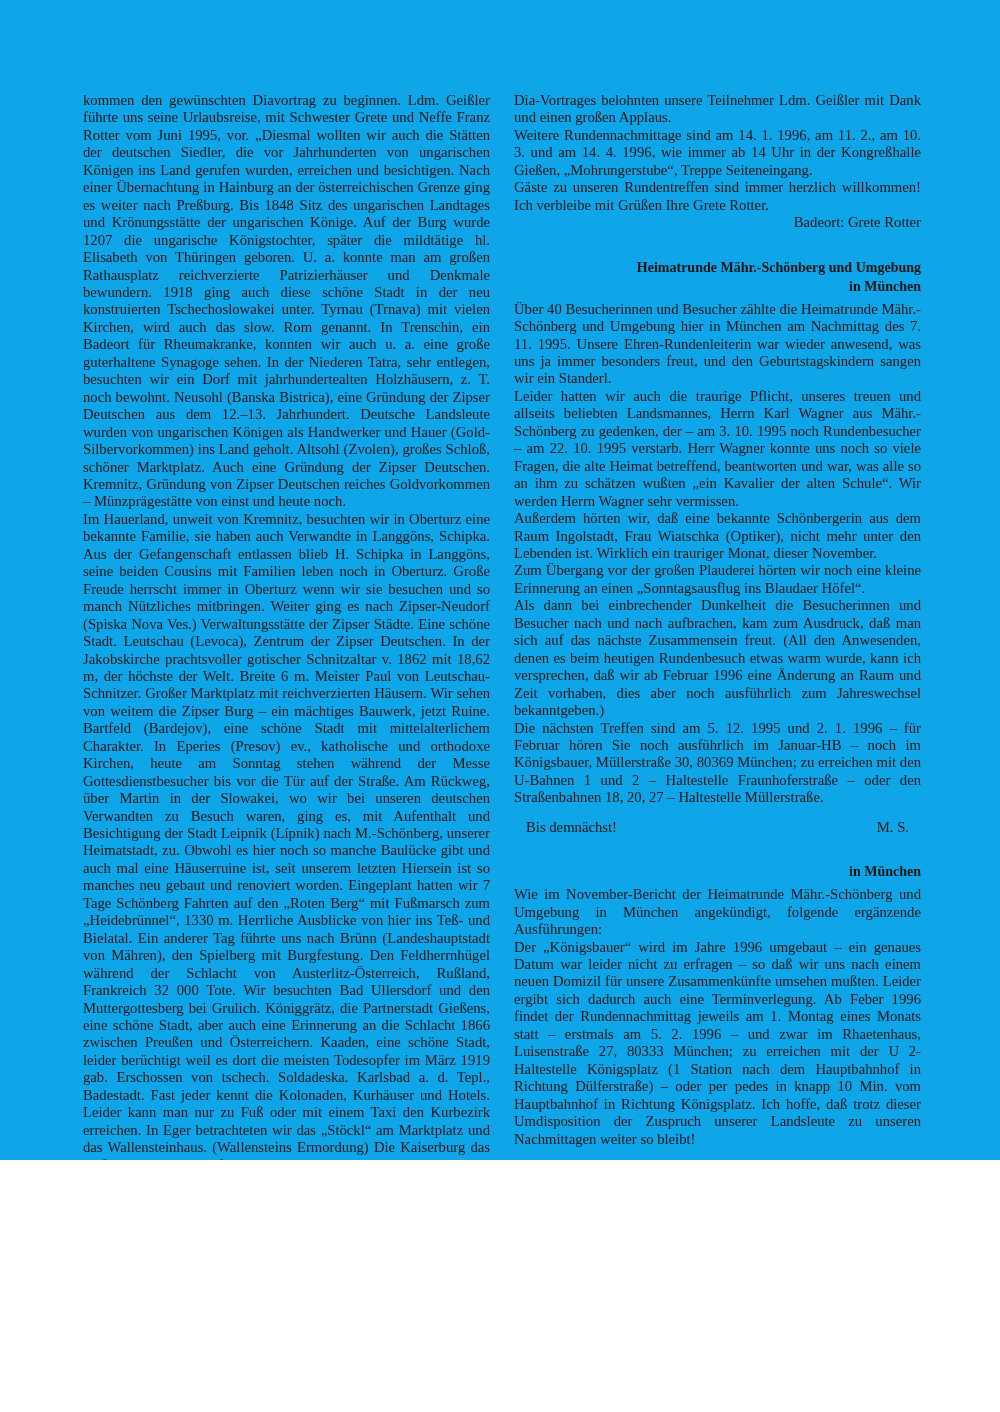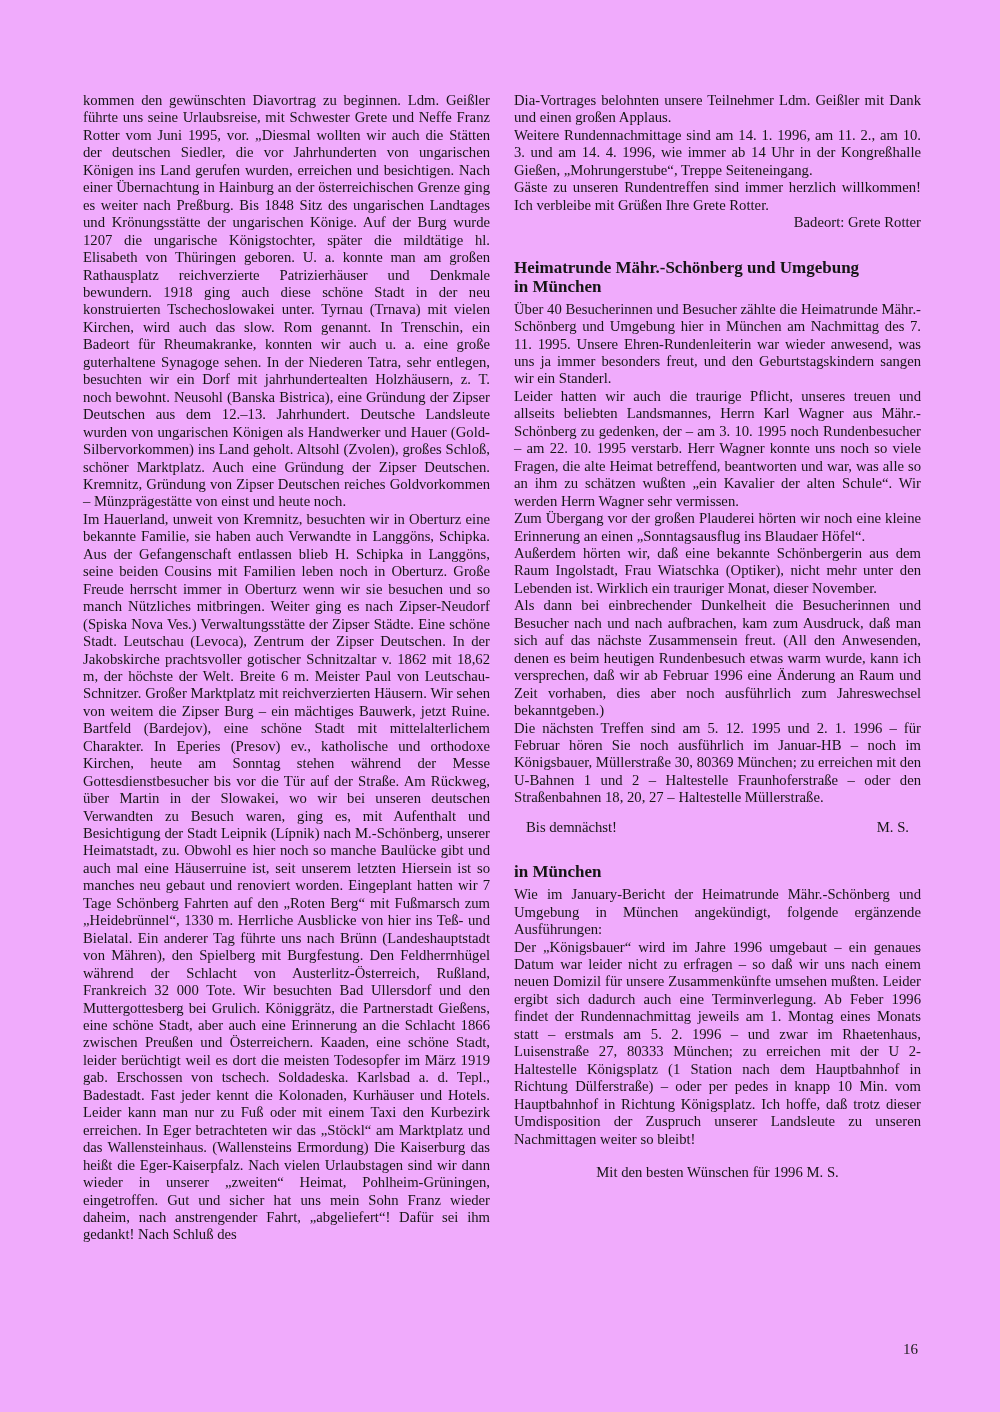--- a/index.html
+++ b/index.html
@@ -3,22 +3,22 @@
 <meta charset="utf-8">
 <style>
   html, body {
     margin: 0;
     padding: 0;
     background: #ffffff;
   }
   .page {
     position: relative;
     width: 1000px;
-    height: 1412px;
-    background: #f0abfc;
+    height: 1160px;
+    background: #0ea5e9;
     font-family: "Liberation Serif", serif;
     color: #161616;
     overflow: hidden;
   }
   .columns {
     position: absolute;
     left: 83px;
     top: 92px;
     width: 838px;
     display: flex;
@@ -35,22 +35,22 @@
   .col p {
     margin: 0;
     text-align: justify;
   }
   .byline {
     text-align: right;
     margin: 0;
   }
   .heading {
     font-weight: bold;
-    text-align: left;
-    font-size: 17px;
+    text-align: right;
+    font-size: 14px;
     line-height: 19px;
     margin: 26px 0 5px 0;
     hyphens: none;
     -webkit-hyphens: none;
   }
   .closing-row {
     display: flex;
     justify-content: space-between;
     margin: 12px;
   }
@@ -90,35 +90,35 @@
         <span class="it">Grete Rotter</span>
       </div>
 
       <div class="heading">
         <div>Heimatrunde Mähr.-Schönberg und Umgebung</div>
         <div>in München</div>
       </div>
 
       <p>Über 40 Besucherinnen und Besucher zählte die Heimatrunde Mähr.-Schönberg und Umgebung hier in München am Nachmittag des 7. 11. 1995. Unsere Ehren-Rundenleiterin war wieder anwesend, was uns ja immer besonders freut, und den Geburtstagskindern sangen wir ein Standerl.</p>
       <p>Leider hatten wir auch die traurige Pflicht, unseres treuen und allseits beliebten Landsmannes, Herrn Karl Wagner aus Mähr.-Schönberg zu gedenken, der – am 3. 10. 1995 noch Rundenbesucher – am 22. 10. 1995 verstarb. Herr Wagner konnte uns noch so viele Fragen, die alte Heimat betreffend, beantworten und war, was alle so an ihm zu schätzen wußten „ein Kavalier der alten Schule“. Wir werden Herrn Wagner sehr vermissen.</p>
+      <p>Außerdem hörten wir, daß eine bekannte Schönbergerin aus dem Raum Ingolstadt, Frau Wiatschka (Optiker), nicht mehr unter den Lebenden ist. Wirklich ein trauriger Monat, dieser November.</p>
       <p>Zum Übergang vor der großen Plauderei hörten wir noch eine kleine Erinnerung an einen „Sonntagsausflug ins Blaudaer Höfel“.</p>
-      <p>Außerdem hörten wir, daß eine bekannte Schönbergerin aus dem Raum Ingolstadt, Frau Wiatschka (Optiker), nicht mehr unter den Lebenden ist. Wirklich ein trauriger Monat, dieser November.</p>
       <p>Als dann bei einbrechender Dunkelheit die Besucherinnen und Besucher nach und nach aufbrachen, kam zum Ausdruck, daß man sich auf das nächste Zusammensein freut. (All den Anwesenden, denen es beim heutigen Rundenbesuch etwas warm wurde, kann ich versprechen, daß wir ab Februar 1996 eine Änderung an Raum und Zeit vorhaben, dies aber noch ausführlich zum Jahreswechsel bekanntgeben.)</p>
       <p>Die nächsten Treffen sind am 5. 12. 1995 und 2. 1. 1996 – für Februar hören Sie noch ausführlich im Januar-HB – noch im Königsbauer, Müllerstraße 30, 80369 München; zu erreichen mit den U-Bahnen 1 und 2 – Haltestelle Fraunhoferstraße – oder den Straßenbahnen 18, 20, 27 – Haltestelle Müllerstraße.</p>
 
       <div class="closing-row">
         <span>Bis demnächst!</span>
         <span class="it">M. S.</span>
       </div>
 
       <div class="heading">
         <div>in München</div>
       </div>
 
-      <p>Wie im January-Bericht der Heimatrunde Mähr.-Schönberg und Umgebung in München angekündigt, folgende ergänzende Ausführungen:</p>
+      <p>Wie im November-Bericht der Heimatrunde Mähr.-Schönberg und Umgebung in München angekündigt, folgende ergänzende Ausführungen:</p>
       <p>Der „Königsbauer“ wird im Jahre 1996 umgebaut – ein genaues Datum war leider nicht zu erfragen – so daß wir uns nach einem neuen Domizil für unsere Zusammenkünfte umsehen mußten. Leider ergibt sich dadurch auch eine Terminverlegung. Ab Feber 1996 findet der Rundennachmittag jeweils am 1. Montag eines Monats statt – erstmals am 5. 2. 1996 – und zwar im Rhaetenhaus, Luisenstraße 27, 80333 München; zu erreichen mit der U 2-Haltestelle Königsplatz (1 Station nach dem Hauptbahnhof in Richtung Dülferstraße) – oder per pedes in knapp 10 Min. vom Hauptbahnhof in Richtung Königsplatz. Ich hoffe, daß trotz dieser Umdisposition der Zuspruch unserer Landsleute zu unseren Nachmittagen weiter so bleibt!</p>
 
       <div class="sign-off">
         <span>Mit den besten Wünschen für 1996</span>
         <span class="it">M. S.</span>
       </div>
     </div>
 
   </div>
 

